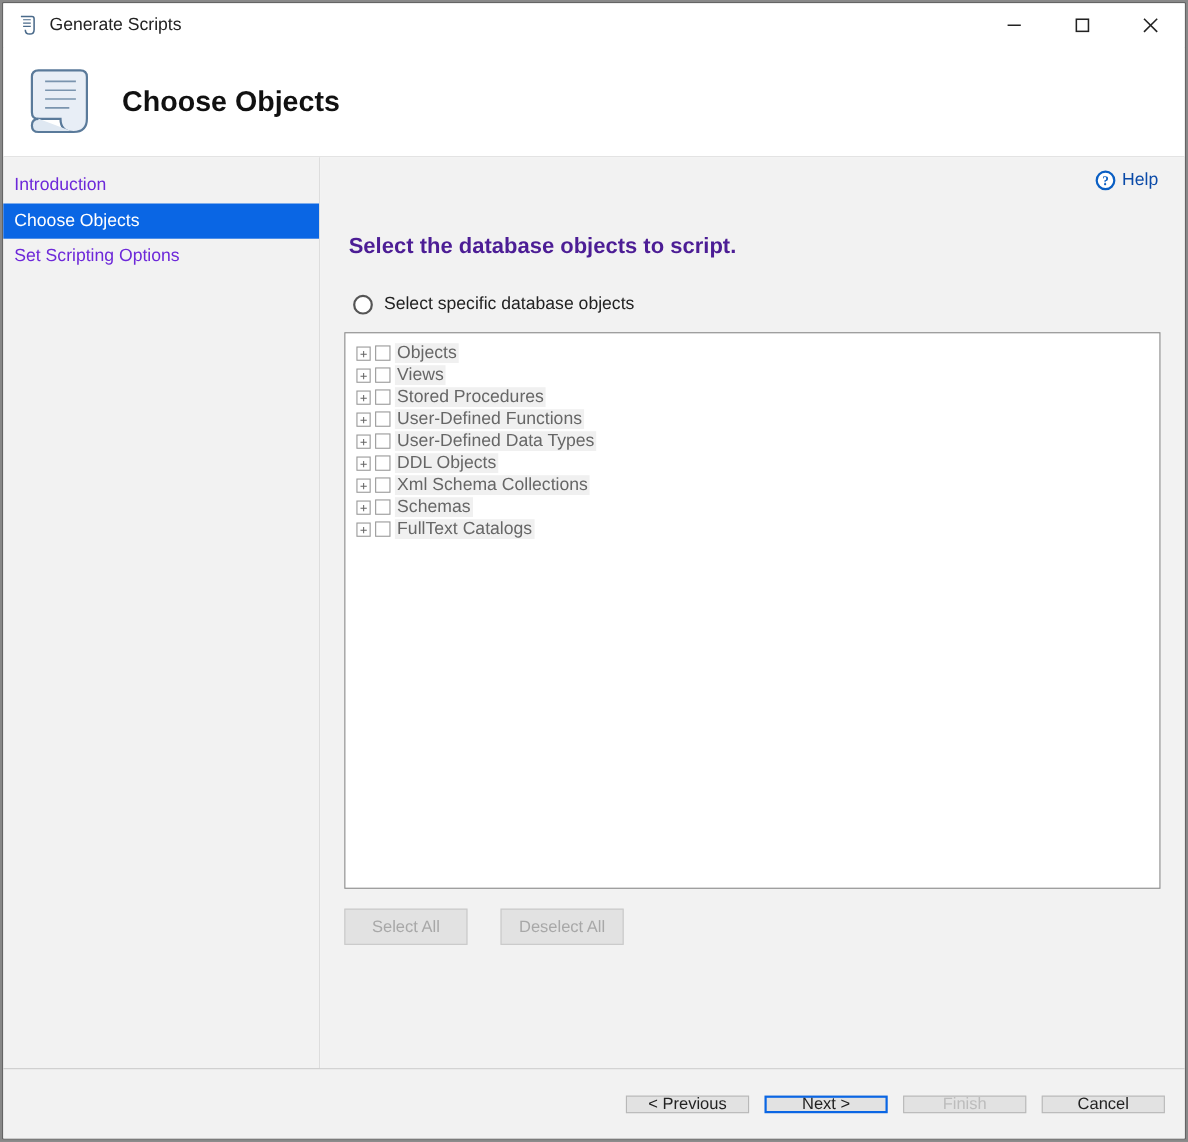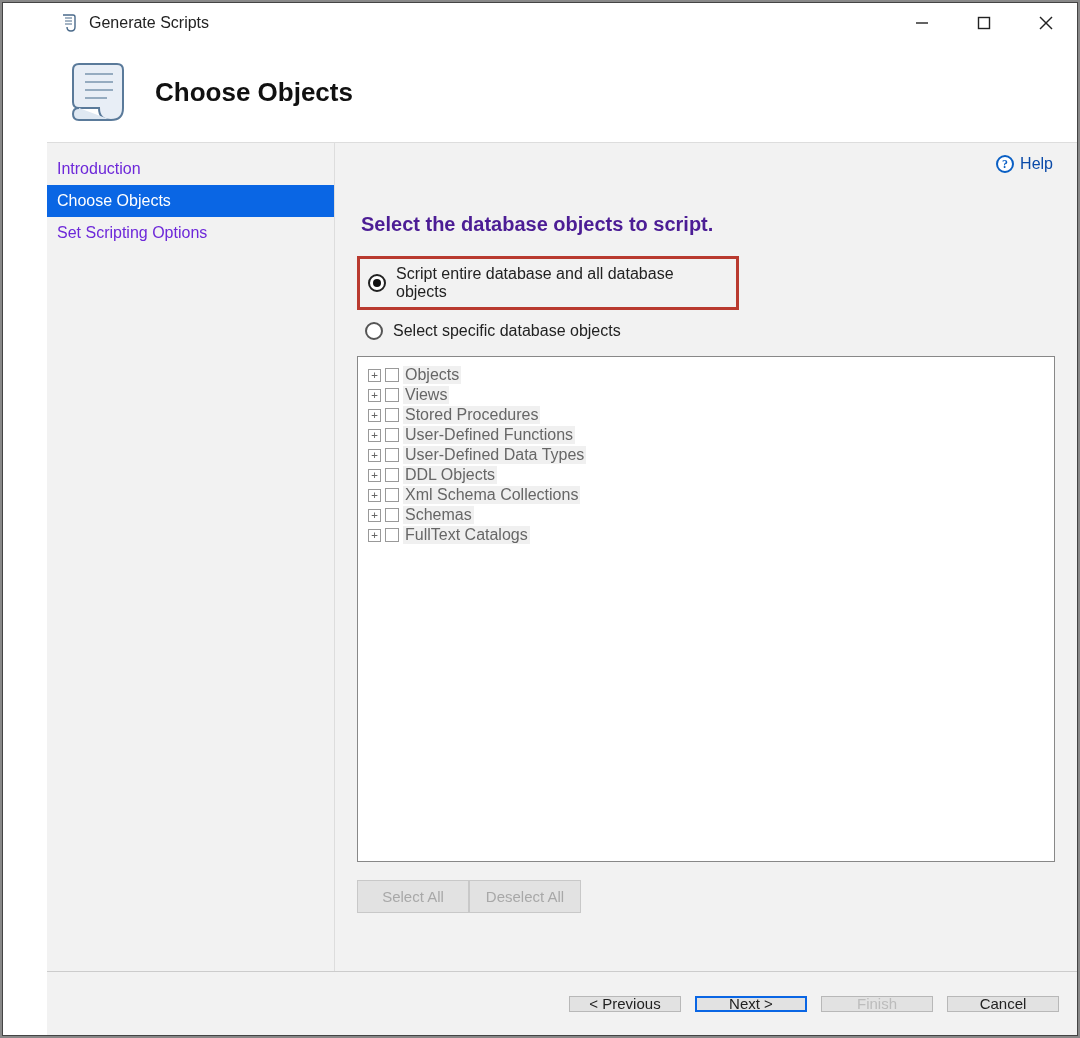--- a/index.html
+++ b/index.html
@@ -10,21 +10,20 @@
     background: #888;
   }
   .window {
     width: 1076px;
     height: 1034px;
     margin: 2px;
     background: #fff;
     border: 1px solid #444;
     display: flex;
     flex-direction: column;
-    padding-left: 44px;
   }
   
   .titlebar {
     height: 40px;
     display: flex;
     align-items: center;
     background: #fff;
     padding: 0 0 0 12px;
   }
   .titlebar .app-icon {
@@ -185,21 +184,21 @@
     flex-shrink: 0;
   }
   .tree-label {
     background: #f0f0f0;
     padding: 0 2px;
     color: #666;
   }
   .sel-buttons {
     margin: 18px 0 0 0;
     display: flex;
-    gap: 0;
+    gap: 30px;
   }
   .btn {
     min-width: 112px;
     height: 33px;
     background: #e2e2e2;
     border: 1px solid #c8c8c8;
     color: #222;
     font-size: 15px;
     display: flex; align-items: center; justify-content: center;
     cursor: default;
@@ -293,26 +292,20 @@
     </div>
 
     <div class="content">
       <div class="help">
         <span class="help-icon">?</span>
         <span>Help</span>
       </div>
 
       <div class="instruction">Select the database objects to script.</div>
 
-      <div class="radio-row radio-highlight">
-        <span class="radio">
-            <span class="dot"></span>
-          </span>
-        <span>Script entire database and all database objects</span>
-      </div>
 
       <div class="radio-row" style="margin-top:6px;">
         <span class="radio unselected"></span>
         <span>Select specific database objects</span>
       </div>
 
       <div class="tree-box disabled">
         <div class="tree-item">
           <span class="expand">+</span>
           <span class="tree-checkbox"></span>

